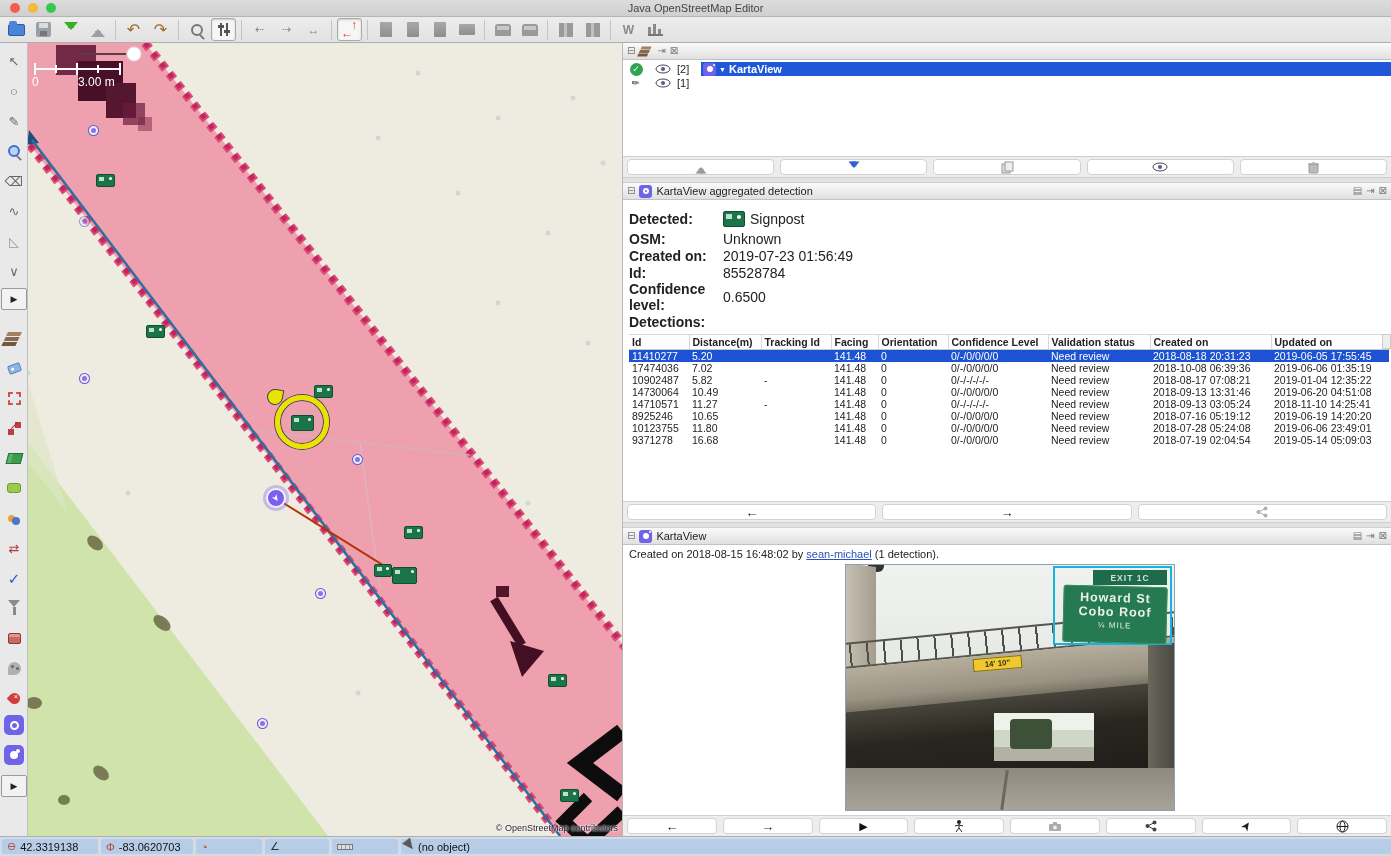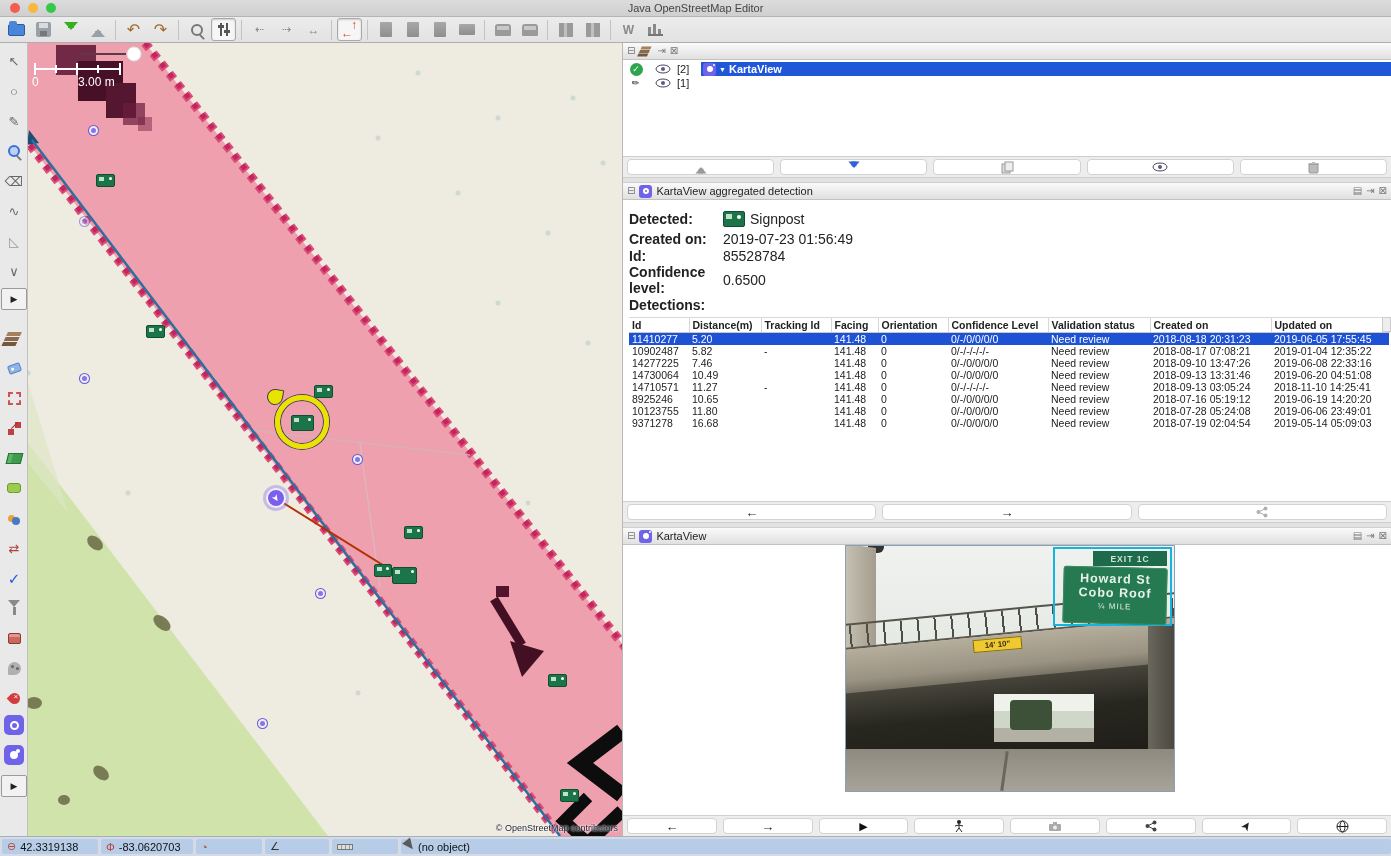--- a/index.html
+++ b/index.html
@@ -551,20 +551,24 @@
         <span class="hicon">⇥</span>
         <span class="hicon">⊠</span>
       </div>
       <div class="det-fields">
         <div class="frow" style="min-height:22px;">
           <span class="flabel">Detected:</span>
           <span class="fval">
               <span class="sp-inline"></span>
             <span>Signpost</span>
             </span>
+        </div>
+        <div class="frow">
+          <span class="flabel">OSM:</span>
+          <span class="fval">Unknown</span>
         </div>
         <div class="frow">
           <span class="flabel">Created on:</span>
           <span class="fval">2019-07-23 01:56:49</span>
         </div>
         <div class="frow">
           <span class="flabel">Id:</span>
           <span class="fval">85528784</span>
         </div>
         <div class="frow">
@@ -605,40 +609,40 @@
                 <td>5.20</td>
                 <td></td>
                 <td>141.48</td>
                 <td>0</td>
                 <td>0/-/0/0/0/0</td>
                 <td>Need review</td>
                 <td>2018-08-18 20:31:23</td>
                 <td>2019-06-05 17:55:45</td>
               </tr>
               <tr class="">
+                <td>17474036</td>
+                <td>7.02</td>
+                <td></td>
+                <td>141.48</td>
+                <td>0</td>
+                <td>0/-/0/0/0/0</td>
+                <td>Need review</td>
+                <td>2018-10-08 06:39:36</td>
+                <td>2019-06-06 01:35:19</td>
+              </tr>
+              <tr class="">
                 <td>10902487</td>
                 <td>5.82</td>
                 <td>-</td>
                 <td>141.48</td>
                 <td>0</td>
                 <td>0/-/-/-/-/-</td>
                 <td>Need review</td>
                 <td>2018-08-17 07:08:21</td>
                 <td>2019-01-04 12:35:22</td>
-              </tr>
-              <tr class="">
-                <td>14277225</td>
-                <td>7.46</td>
-                <td></td>
-                <td>141.48</td>
-                <td>0</td>
-                <td>0/-/0/0/0/0</td>
-                <td>Need review</td>
-                <td>2018-09-10 13:47:26</td>
-                <td>2019-06-08 22:33:16</td>
               </tr>
               <tr class="">
                 <td>14730064</td>
                 <td>10.49</td>
                 <td></td>
                 <td>141.48</td>
                 <td>0</td>
                 <td>0/-/0/0/0/0</td>
                 <td>Need review</td>
                 <td>2018-09-13 13:31:46</td>
@@ -716,20 +720,21 @@
       <div class="phead">
         <span class="hicon">⊟</span>
         <span class="i-kv small">
             <span class="kv-cam" style="width:6px;height:6px;"></span>
           </span>
         <span class="title">KartaView</span>
         <span class="hicon">▤</span>
         <span class="hicon">⇥</span>
         <span class="hicon">⊠</span>
       </div>
+      <div class="caption"><span>Created on 2018-08-15 16:48:02 by </span><a>sean-michael</a><span> (1 detection).</span></div>
       <div class="photo-area">
         <div class="photo">
           <div class="ph-mount"></div>
           <div class="ph-leftwall"></div>
           <div class="ph-rail"></div>
           <div class="ph-beam"></div>
           <div class="ph-dark"></div>
           <div class="ph-open">
             <div class="ph-tree"></div>
           </div>

